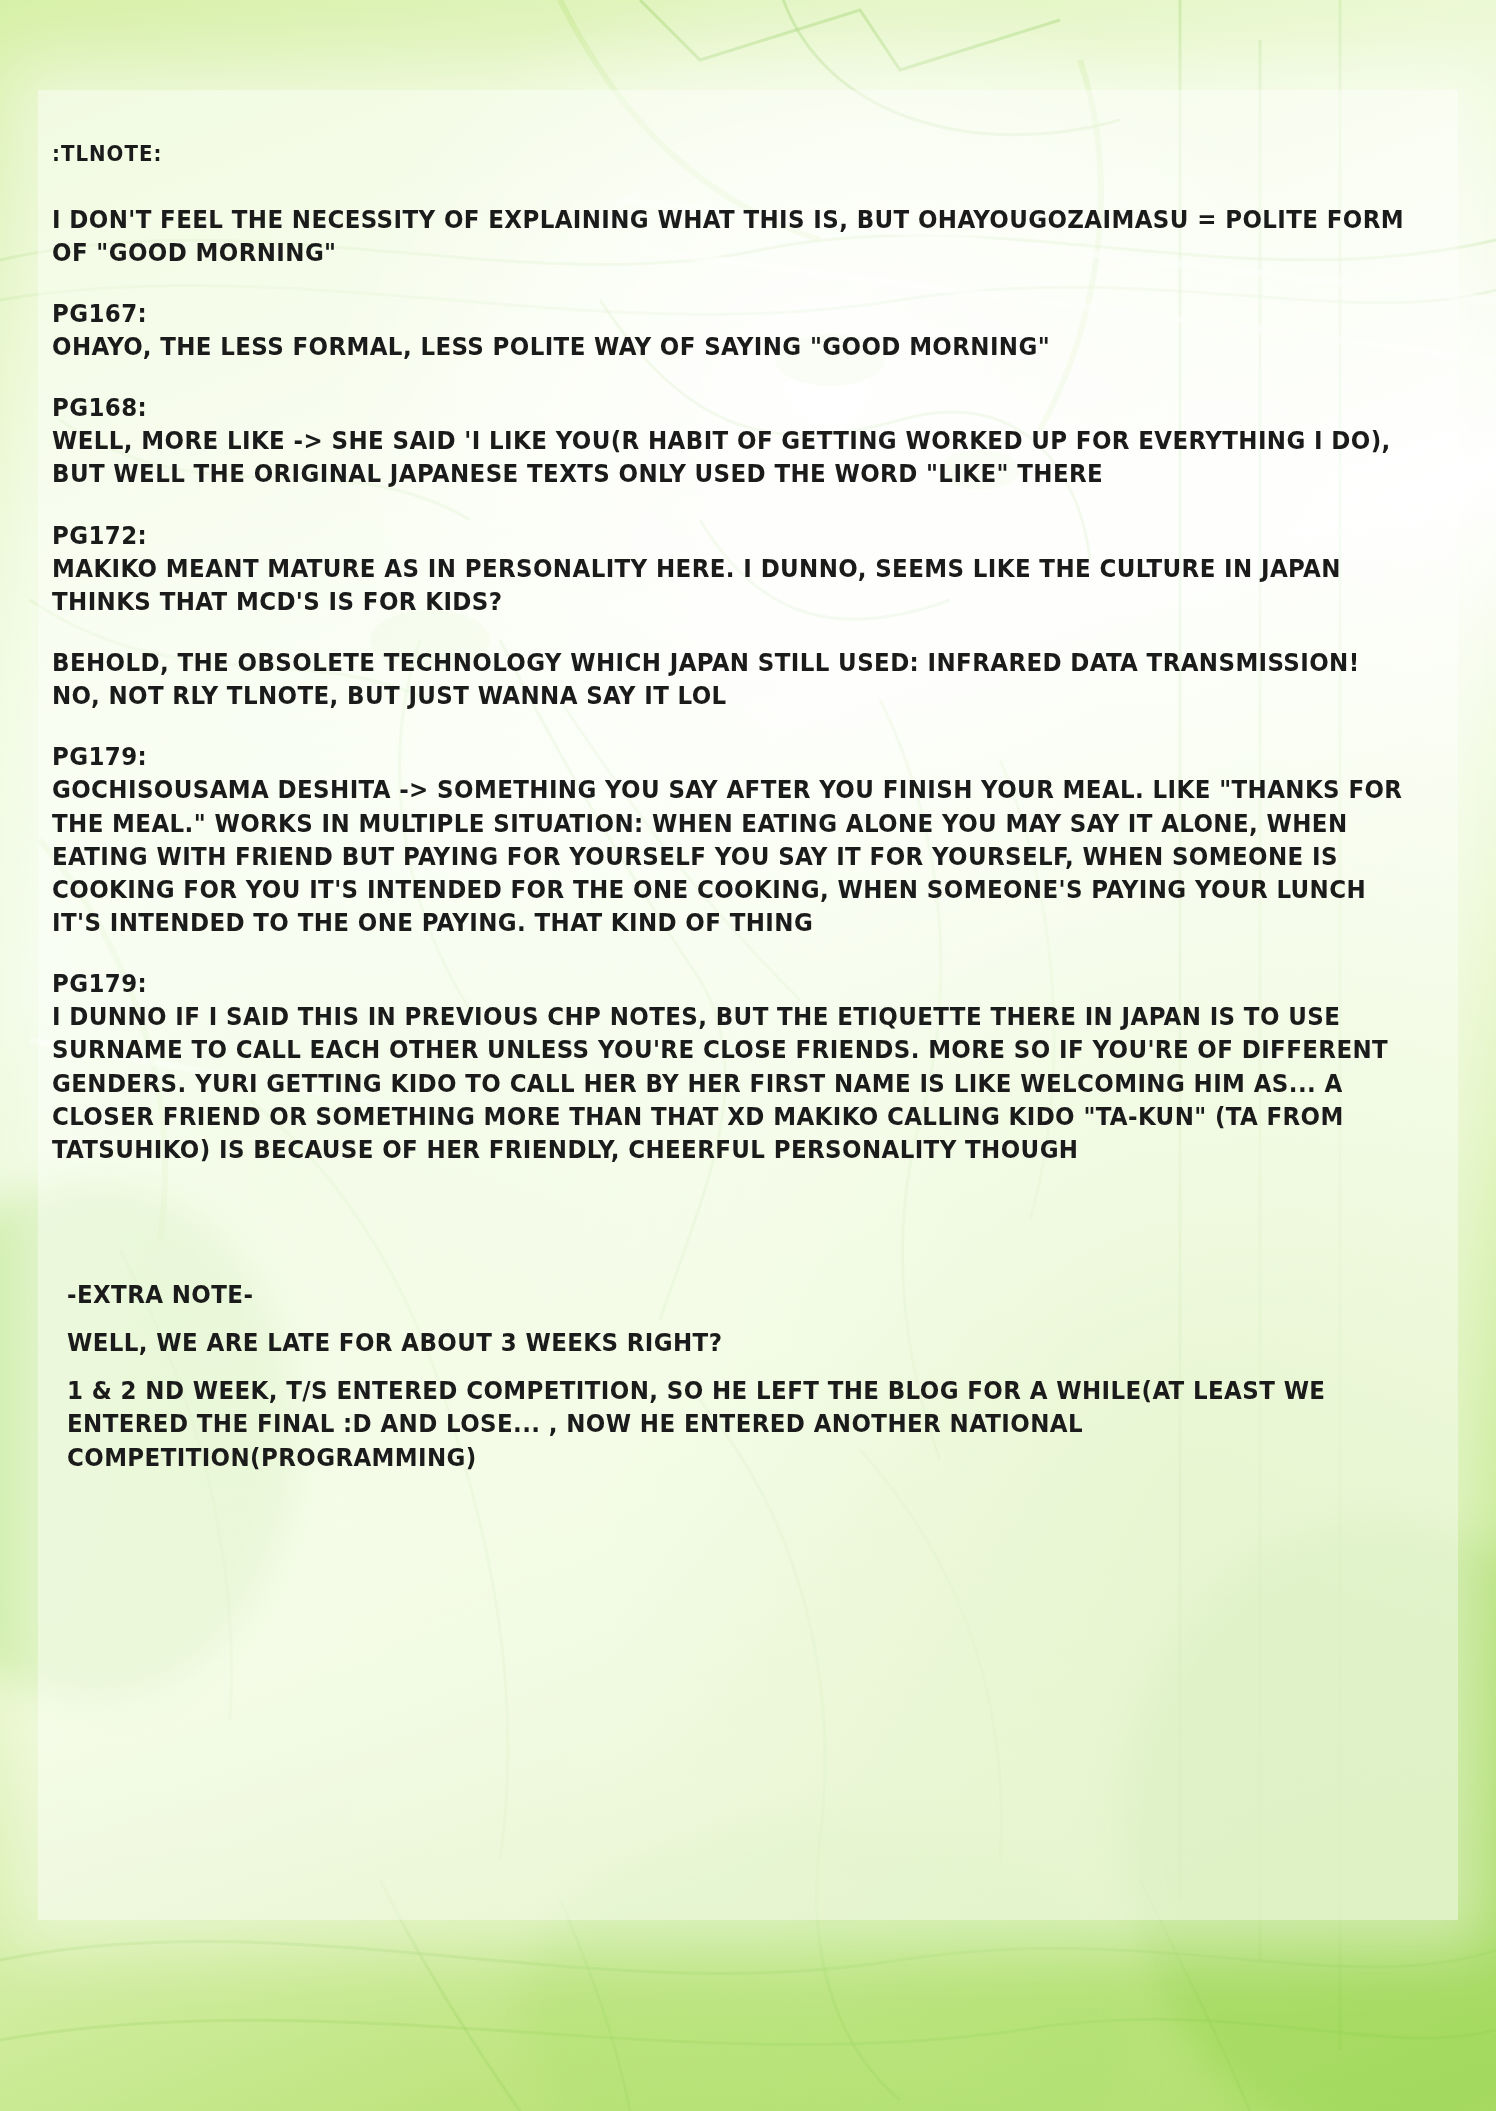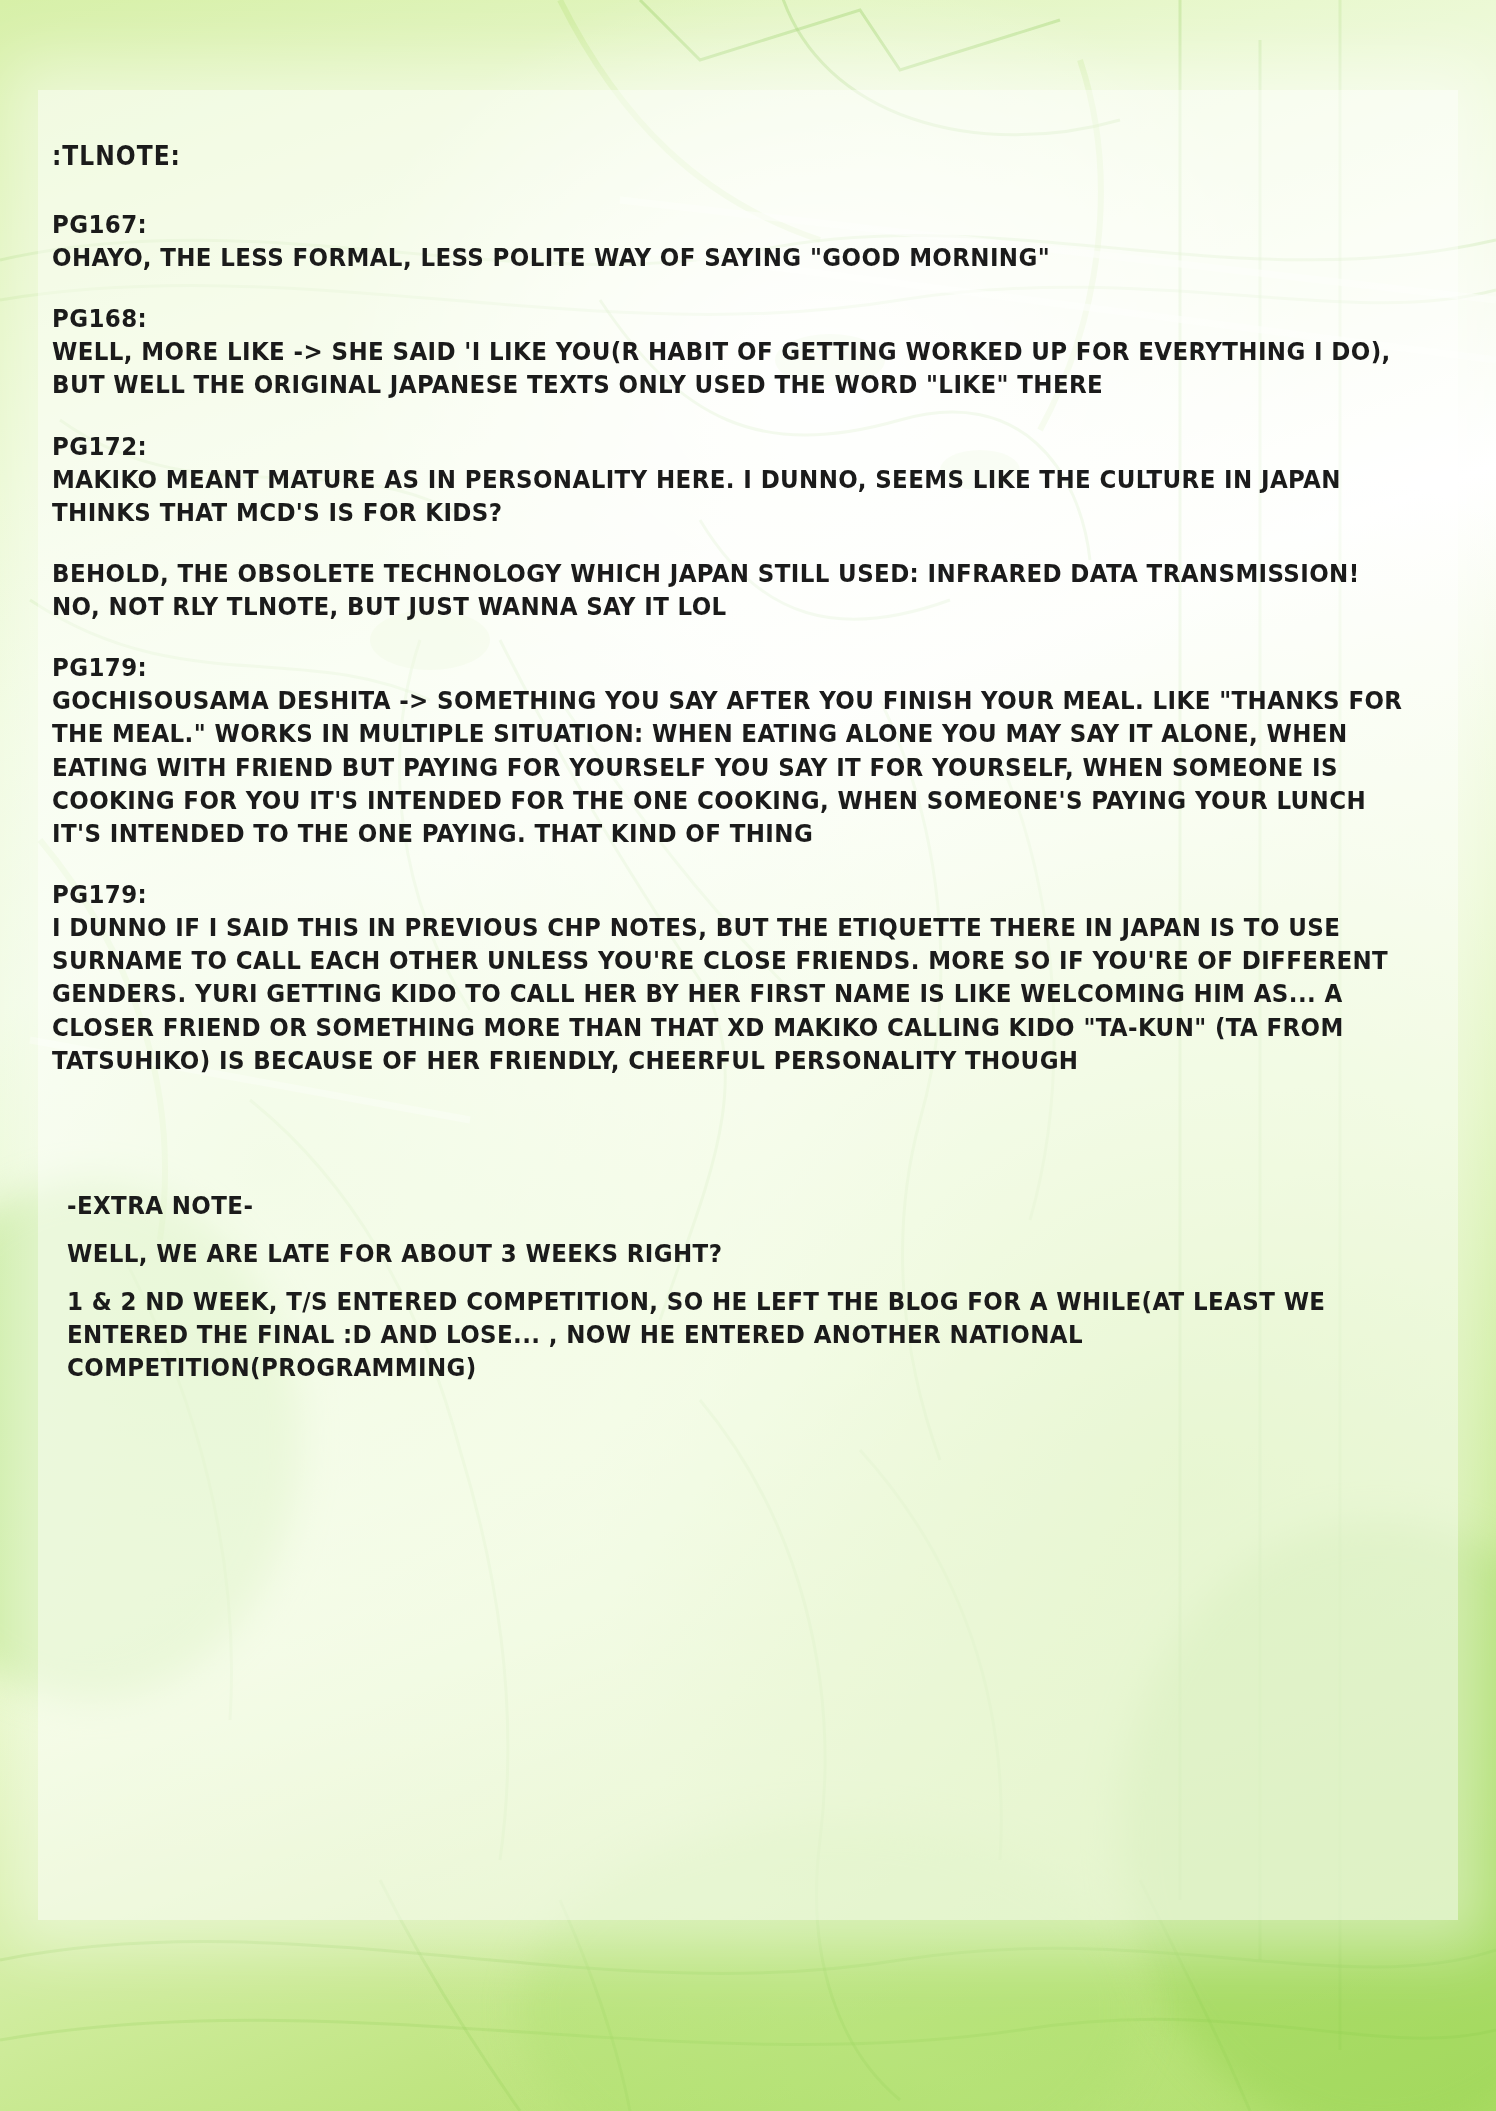--- a/index.html
+++ b/index.html
@@ -57,21 +57,21 @@
     color: #1b1b1b;
     font-family: "DejaVu Sans", sans-serif;
     font-size: 25.5px;
     line-height: 1.30;
     letter-spacing: 0.4px;
     font-weight: 700;
     text-transform: uppercase;
     font-stretch: condensed;
   }
   .tl-head {
-    font-size: 26px;
+    font-size: 22px;
     margin: 0 0 34px 0;
     letter-spacing: 1px;
   }
   .note {
     margin: 0 0 28px 0;
   }
   .note-label {
     display: block;
   }
   .note-body {
@@ -139,20 +139,21 @@
     <div class="blob" style="left:520px; top:1820px; width:620px; height:380px; background:rgba(170,222,105,0.30);"></div>
   </div>
 
   <div class="content-panel"></div>
 
   <div class="text-layer">
 
     <div class="tl-head">:TLNOTE:</div>
 
     <div class="note">
+      <span class="note-body">I DON'T FEEL THE NECESSITY OF EXPLAINING WHAT THIS IS, BUT OHAYOUGOZAIMASU = POLITE FORM OF "GOOD MORNING"</span>
     </div>
 
     <div class="note">
       <span class="note-label">PG167:</span>
       <span class="note-body">OHAYO, THE LESS FORMAL, LESS POLITE WAY OF SAYING "GOOD MORNING"</span>
     </div>
 
     <div class="note">
       <span class="note-label">PG168:</span>
       <span class="note-body">WELL, MORE LIKE -&gt; SHE SAID 'I LIKE YOU(R HABIT OF GETTING WORKED UP FOR EVERYTHING I DO), BUT WELL THE ORIGINAL JAPANESE TEXTS ONLY USED THE WORD "LIKE" THERE</span>

